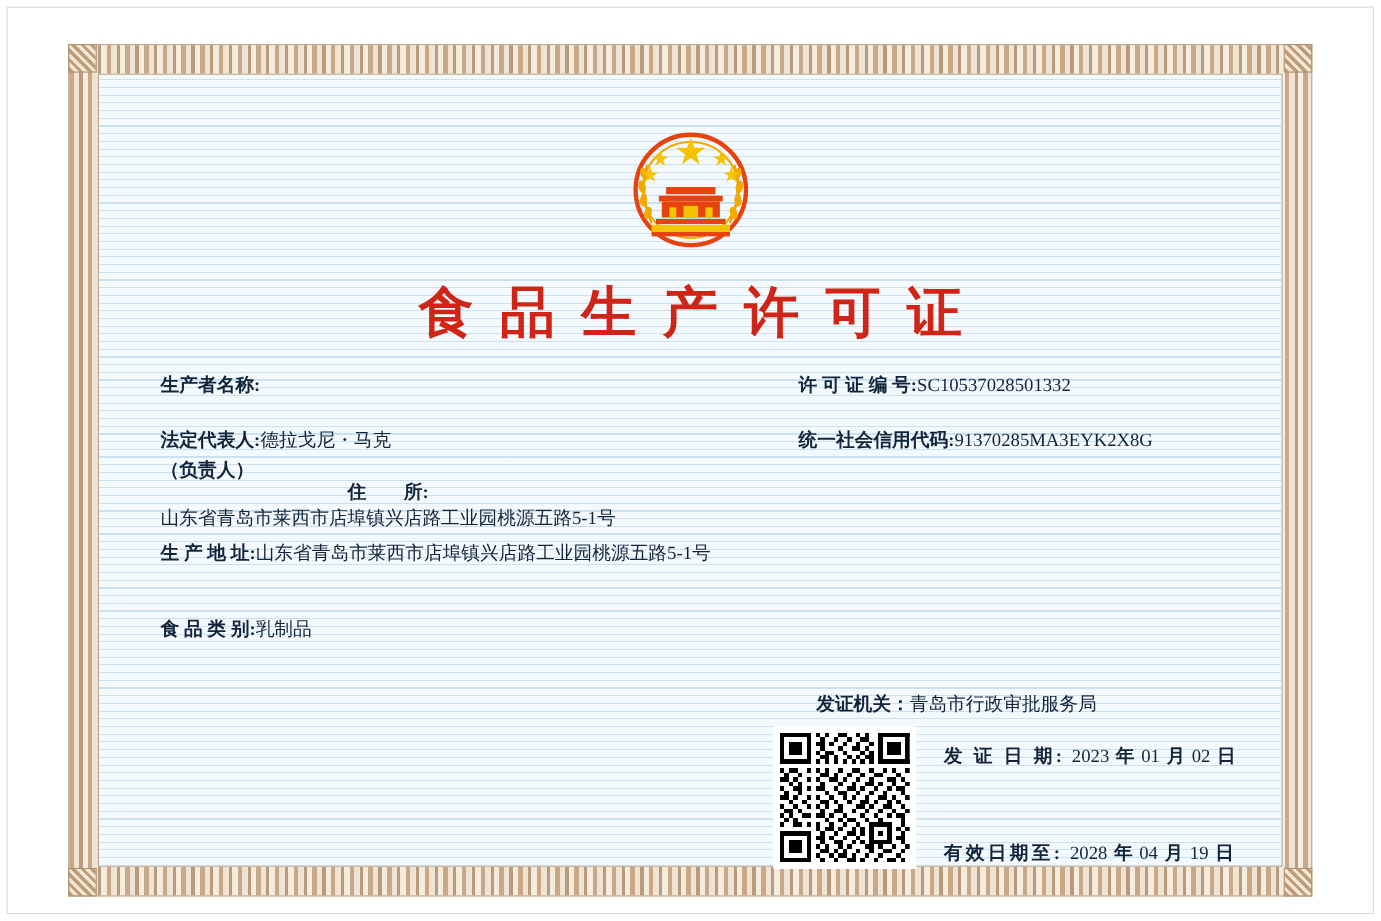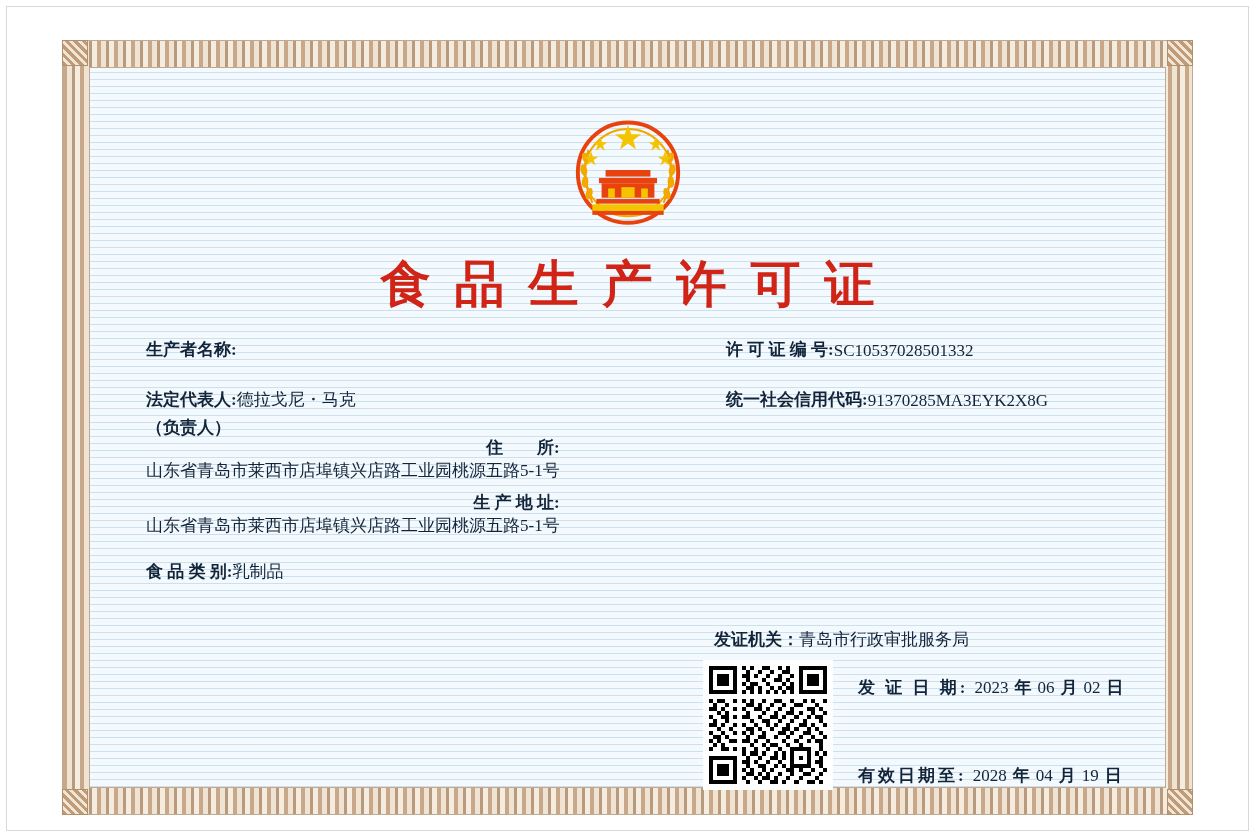--- a/index.html
+++ b/index.html
@@ -129,48 +129,48 @@
     position: absolute;
     top: 272px;
     left: 0;
     right: 0;
     font-size: 17px;
     color: #12243a;
   }
   .row {
     position: absolute;
     display: flex;
-    align-items: flex-end;
+    align-items: center;
   }
   .label {
     font-weight: bold;
     white-space: nowrap;
     color: #12243a;
   }
   .value {
     white-space: nowrap;
     color: #12243a;
     font-weight: normal;
   }
   .value-latin {
     font-family: "Liberation Serif", "DejaVu Serif", serif;
   }
 
   
   #row-producer { left: 58px; top: 0px; }
   #row-legalrep { left: 58px; top: 50px; }
   #row-fuzeren { left: 58px; top: 78px; }
   #row-address  { left: 58px; top: 98px; flex-direction: column; }
-  #row-prodaddr { left: 58px; top: 153px; flex-direction: column; }
+  #row-prodaddr { left: 58px; top: 153px; }
   #row-category { left: 58px; top: 222px; }
 
   
   #row-licenseno { left: 638px; top: 0px; }
   #row-creditcode { left: 638px; top: 50px; }
-  #row-issuer { left: 626px; top: 290px; }
+  #row-issuer { left: 654px; top: 290px; }
 
   
   #row-issuedate { left: 770px; top: 338px; }
   #row-validuntil { left: 770px; top: 382px; margin-top: 44px; }
   .date-line {
     display: flex;
     align-items: baseline;
     white-space: nowrap;
   }
   .date-line .dlabel {
@@ -307,21 +307,21 @@
 
       <div class="row" id="row-issuer">
         <span class="label">发证机关：</span>
         <span class="value">青岛市行政审批服务局</span>
       </div>
 
       <div class="row date-line" id="row-issuedate">
         <span class="dlabel">发 证 日 期:</span>
         <span class="num">2023</span>
         <span class="unit">年</span>
-        <span class="num">06</span>
+        <span class="num">01</span>
         <span class="unit">月</span>
         <span class="num">02</span>
         <span class="unit">日</span>
       </div>
 
       <div class="row date-line" id="row-validuntil">
         <span class="dlabel">有效日期至:</span>
         <span class="num">2028</span>
         <span class="unit">年</span>
         <span class="num">04</span>

